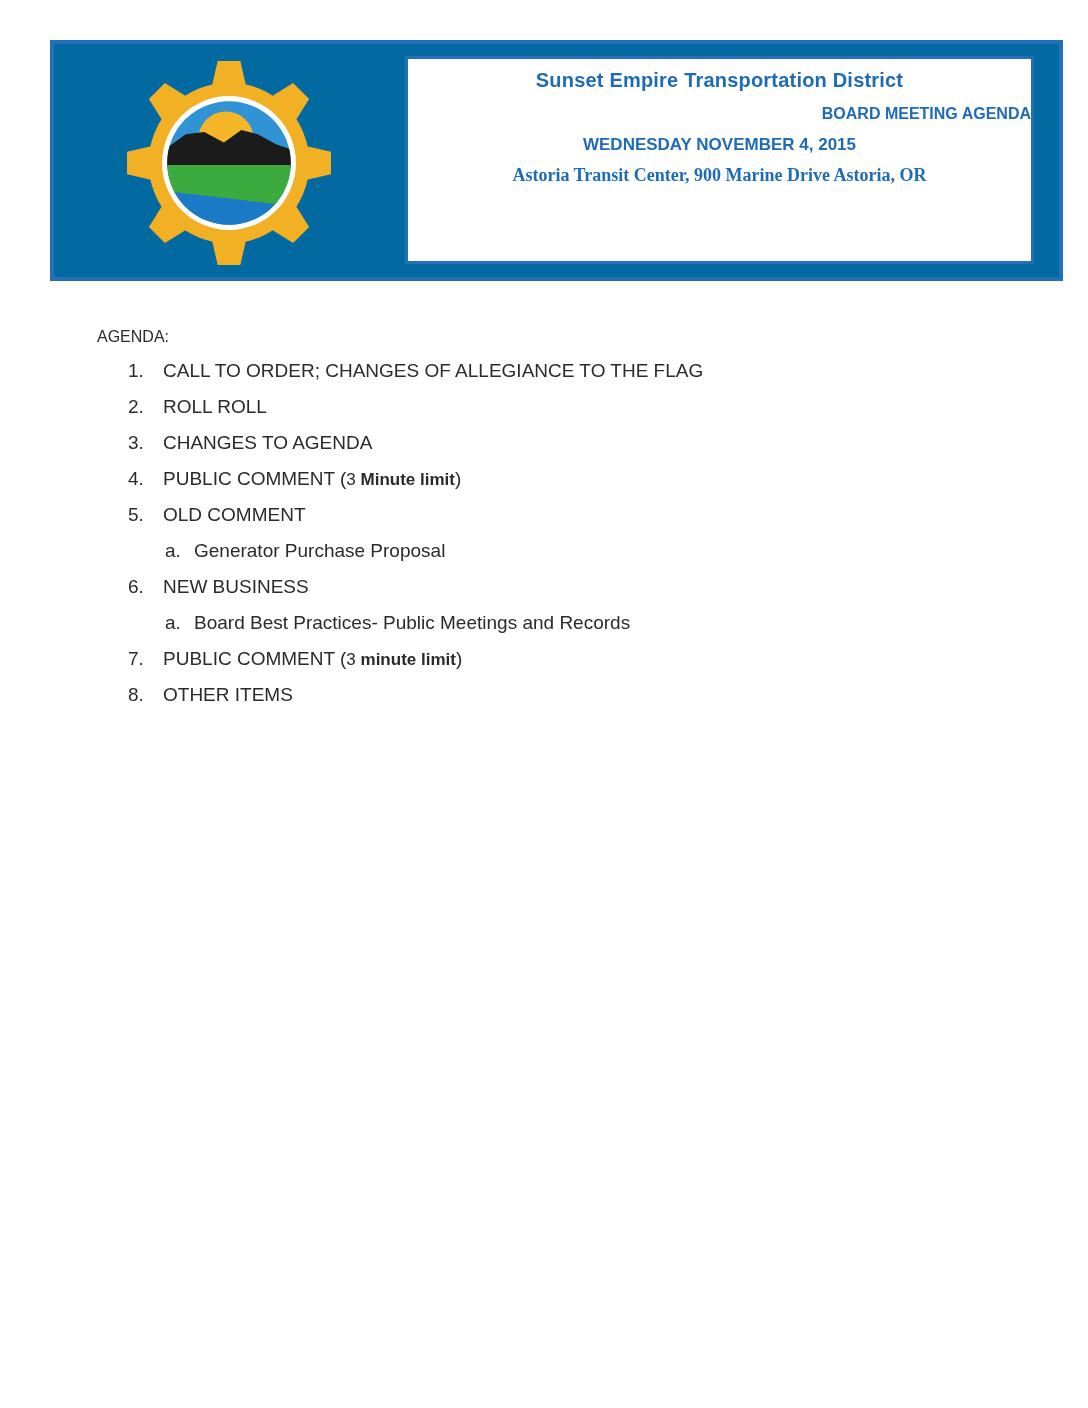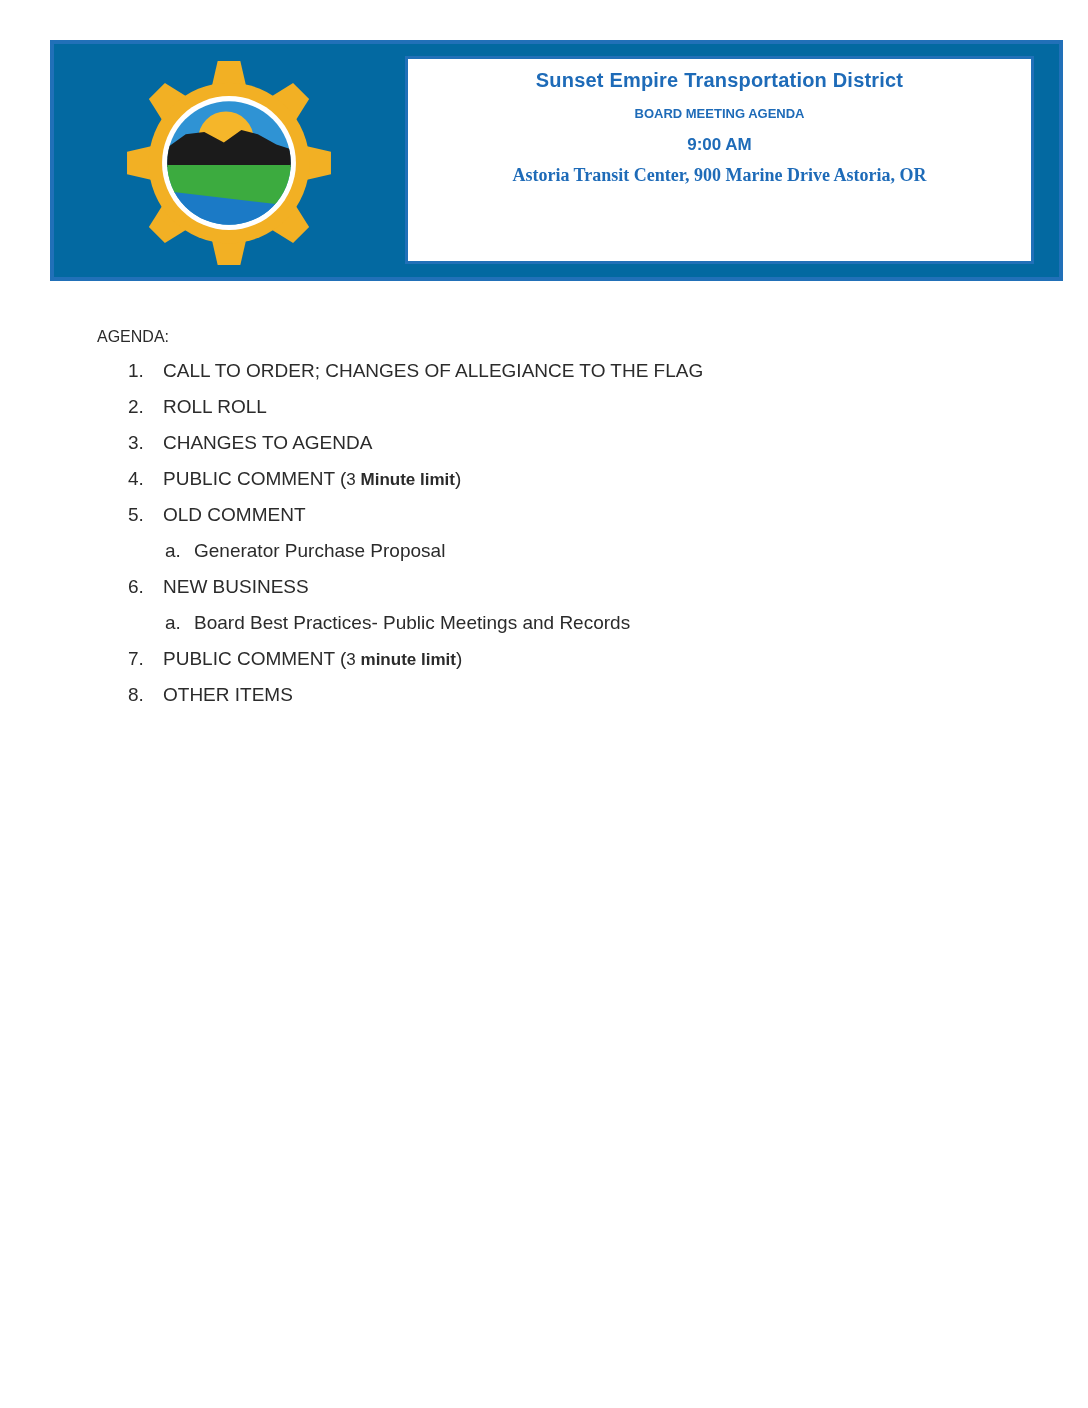--- a/index.html
+++ b/index.html
@@ -32,21 +32,21 @@
     width: 629px; height: 208px;
     border: 3px solid #2170B8;
     color: #1E6BB8;
     font-weight: bold;
     text-align: center;
     padding-top: 3px;
     background: #ffffff;
   }
   .line-org   { font-size: 20px;   line-height: 36px; letter-spacing: 0.2px; }
   .line-board { font-size: 20px;   line-height: 34px; letter-spacing: 0.2px; }
-  .line-doc   { font-size: 13px; line-height: 31px; }
+  .line-doc   { font-size: 16px; line-height: 31px; text-align: right; }
   .line-date  { font-size: 17px;   line-height: 31px; }
   .line-time  { font-size: 17px;   line-height: 31px; }
   .line-loc   { font-size: 18px;   line-height: 31px; font-family: Liberation Serif, serif; }
   
   .agenda-heading {
     position: absolute;
     left: 97px; top: 326px;
     font-size: 16px;
     line-height: 22px;
     color: #2B2B2B;
@@ -99,21 +99,21 @@
           <polygon points="36,88 58,72 76,70 95,80 112,68 128,72 146,82 164,88 164,104 36,104" fill="#1B1B1B"></polygon>
           <polygon points="36,102 164,102 164,143 36,128" fill="#3CAB3F"></polygon>
           <polygon points="36,127 164,142 164,164 36,164" fill="#1B7AC6"></polygon>
         </g>
       </svg>
     </div>
 
     <div class="title-box">
       <div class="line-org">Sunset Empire Transportation District</div>
       <div class="line-doc">BOARD MEETING AGENDA</div>
-      <div class="line-time">9:00 AM</div>
+      <div class="line-date">WEDNESDAY NOVEMBER 4, 2015</div>
       <div class="line-loc">Astoria Transit Center, 900 Marine Drive Astoria, OR</div>
     </div>
   </div>
 
   <div class="agenda-heading">AGENDA:</div>
 
   <div class="agenda-list">
 
     <div class="row">
       <span class="num">1.</span>

